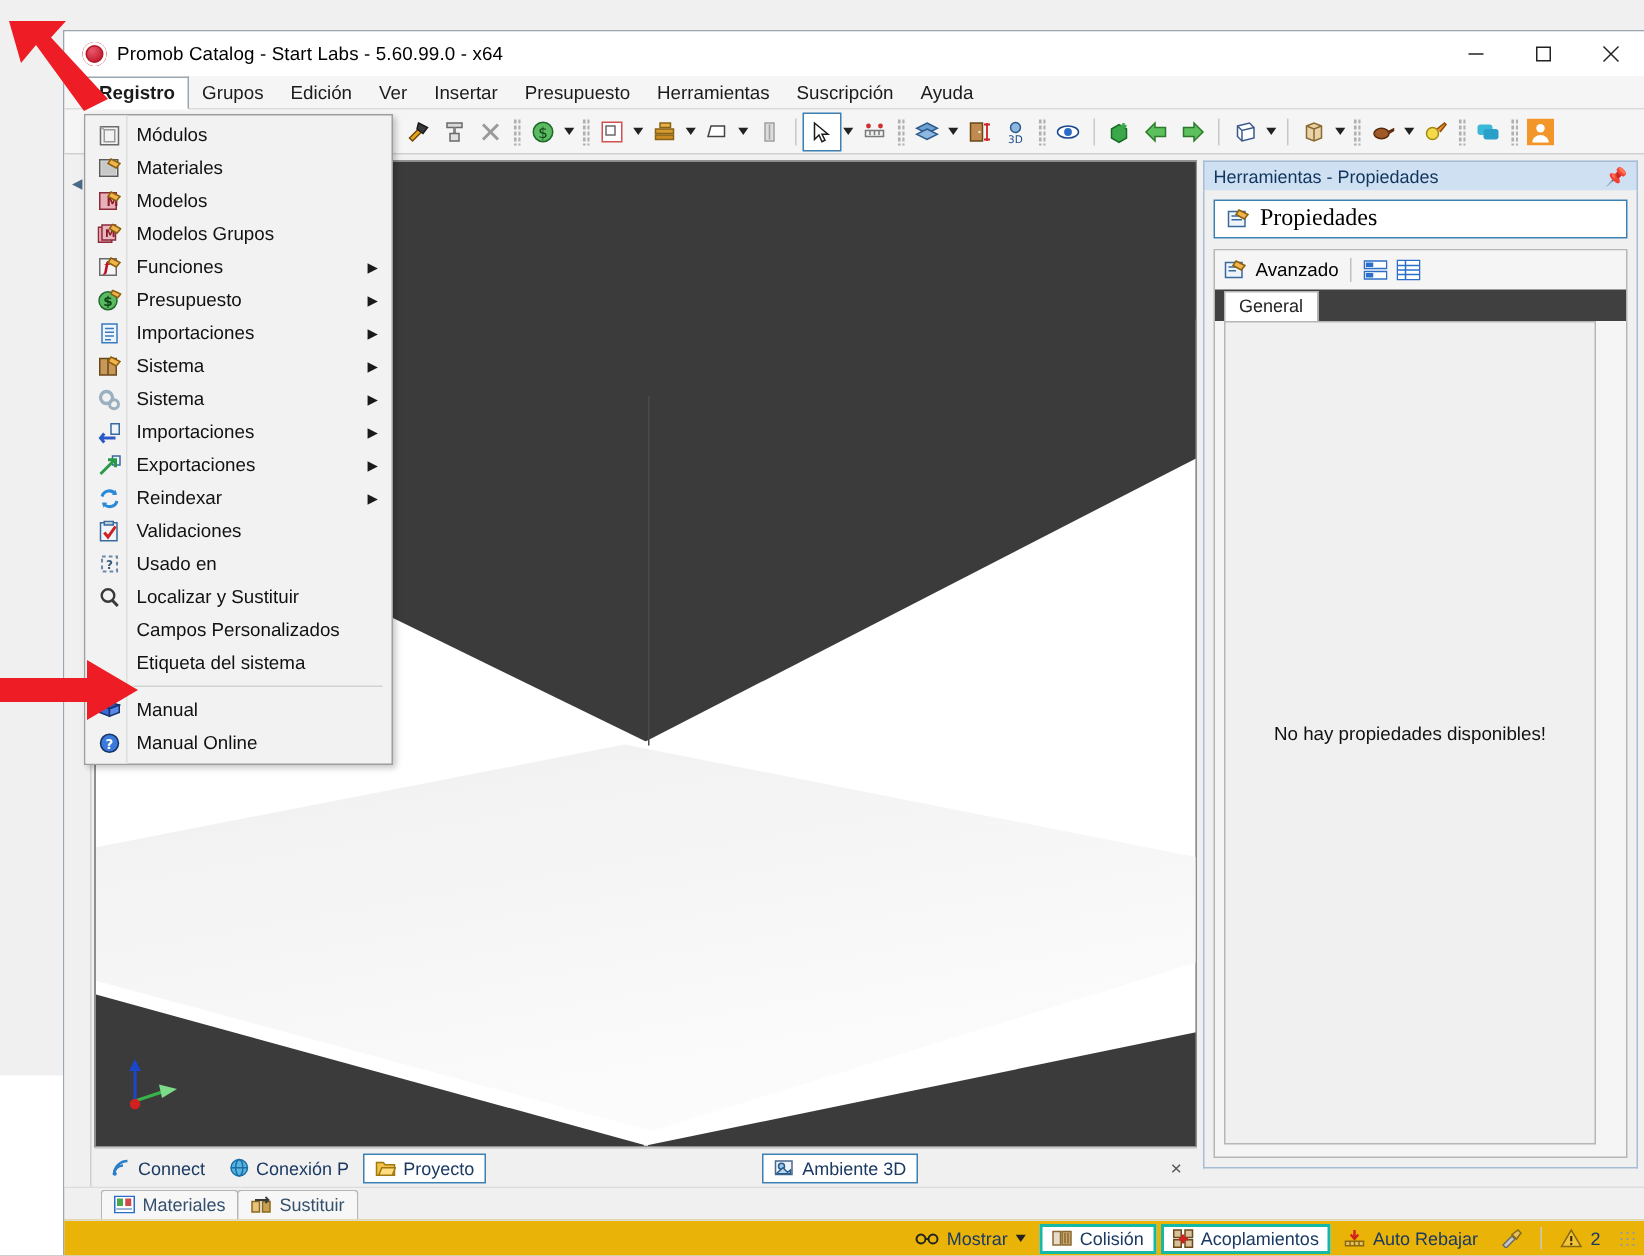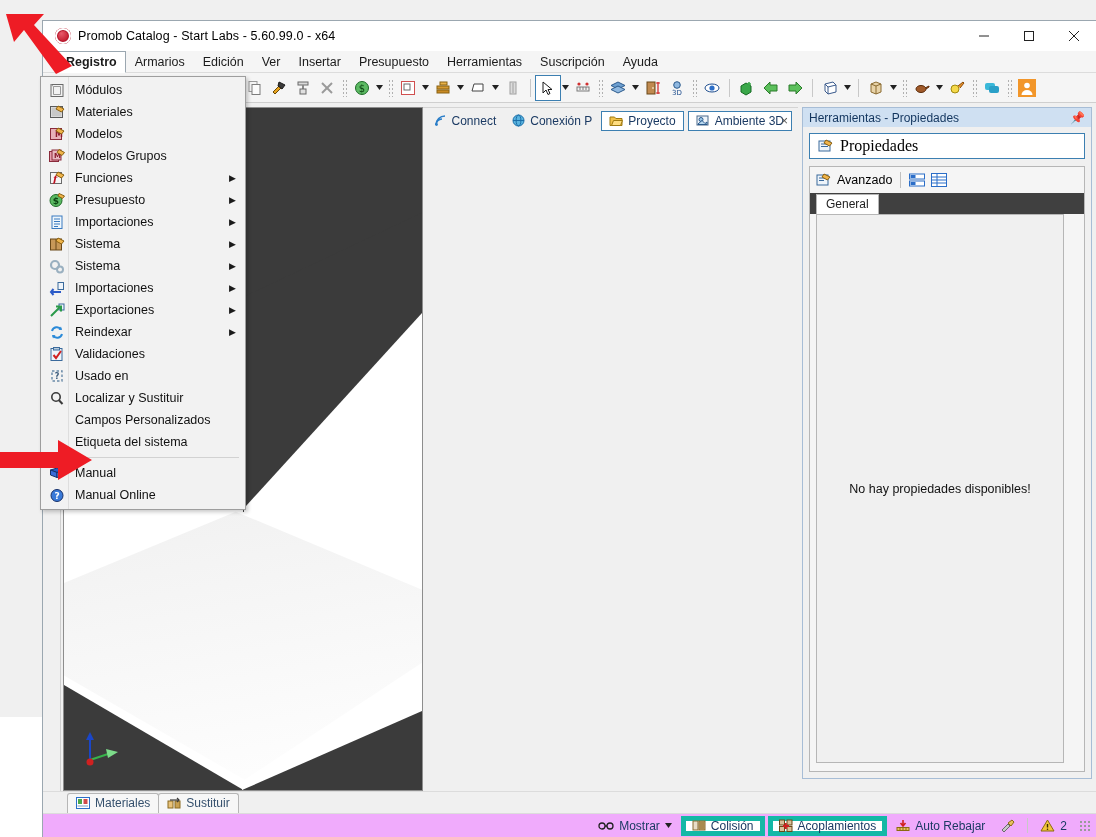--- a/index.html
+++ b/index.html
@@ -112,21 +112,21 @@
     padding-top: 8px; position: relative;
   }
   .vtab {
     writing-mode: vertical-rl;
     font-size: 11px; color: #333; padding: 6px 1px;
     letter-spacing: .2px;
   }
   .rail-arrow { font-size: 9px; color: #4a6a8a; margin: 6px 0; }
 
   
-  .centerwrap { flex: 1; display: flex; flex-direction: row; min-width: 0; padding: 4px 2px 0 2px; justify-content: center; }
+  .centerwrap { flex: 1; display: flex; flex-direction: column; min-width: 0; padding: 4px 2px 0 2px; justify-content: center; }
   .viewport {
     flex: 1;
     position: relative;
     background: #3b3b3b;
     overflow: hidden;
     border: 1px solid #8d8d8d;
     min-height: 0;
   }
   .vp-ceiling {
     position: absolute; left: -2%; top: -1px; width: 104%; height: 190px;
@@ -225,36 +225,36 @@
   }
   .btab {
     display: flex; align-items: center; gap: 5px;
     padding: 2px 8px 3px 8px; font-size: 12px; color: #35506d;
     border: 1px solid #b6b6b6; border-bottom: none;
     border-radius: 3px 3px 0 0; background: #f7f7f7;
   }
   .btab + .btab { margin-left: -1px; align-items: center; }
 
   .statusbar {
-    height: 24px; min-height: 24px; background: #f0abfc;
+    height: 24px; min-height: 24px; background: #eab308;
     border-top: 1px solid #dcdcdc;
     display: flex; align-items: center; justify-content: flex-end;
     gap: 3px; padding-right: 6px;
   }
   .sb-item { display: flex; align-items: center; gap: 5px; padding: 2px 6px; font-size: 12px; color: #1b3a63; height: 20px; }
-  .sb-item.boxed { border: 5px solid #14b8a6; background: #ffffff; }
+  .sb-item.boxed { border: 2px solid #14b8a6; background: #ffffff; }
   .sb-sep { width: 1px; height: 15px; background: #c8c8c8; margin: 0 3px; }
   .sb-grip { width: 12px; height: 12px; margin-left: 2px;
     background-image: radial-gradient(#9a9a9a 1px, transparent 1px);
     background-size: 4px 4px; background-position: 1px 4px; }
 
   
   .dropdown {
     position: absolute;
-    left: 40px; top: 76px;
+    left: 56px; top: 76px;
     width: 206px;
     background: #f2f2f2;
     border: 1px solid #9e9e9e;
     box-shadow: 2px 2px 4px rgba(0,0,0,.22);
     z-index: 60;
     padding: 2px 0 3px 0;
   }
   .dd-gutter {
     position: absolute; left: 0; top: 0; bottom: 0; width: 28px;
     background: #f2f2f2; border-right: 1px solid #dedede;
@@ -300,21 +300,21 @@
             </svg>
         </div>
       </div>
     </div>
 
     <div class="menubar">
       <div class="menuitem active">
           <span>Registro</span>
         </div>
       <div class="menuitem">
-          <span>Armarios</span>
+          <span>Grupos</span>
         </div>
       <div class="menuitem">
           <span>Edición</span>
         </div>
       <div class="menuitem">
           <span>Ver</span>
         </div>
       <div class="menuitem">
           <span>Insertar</span>
         </div>

